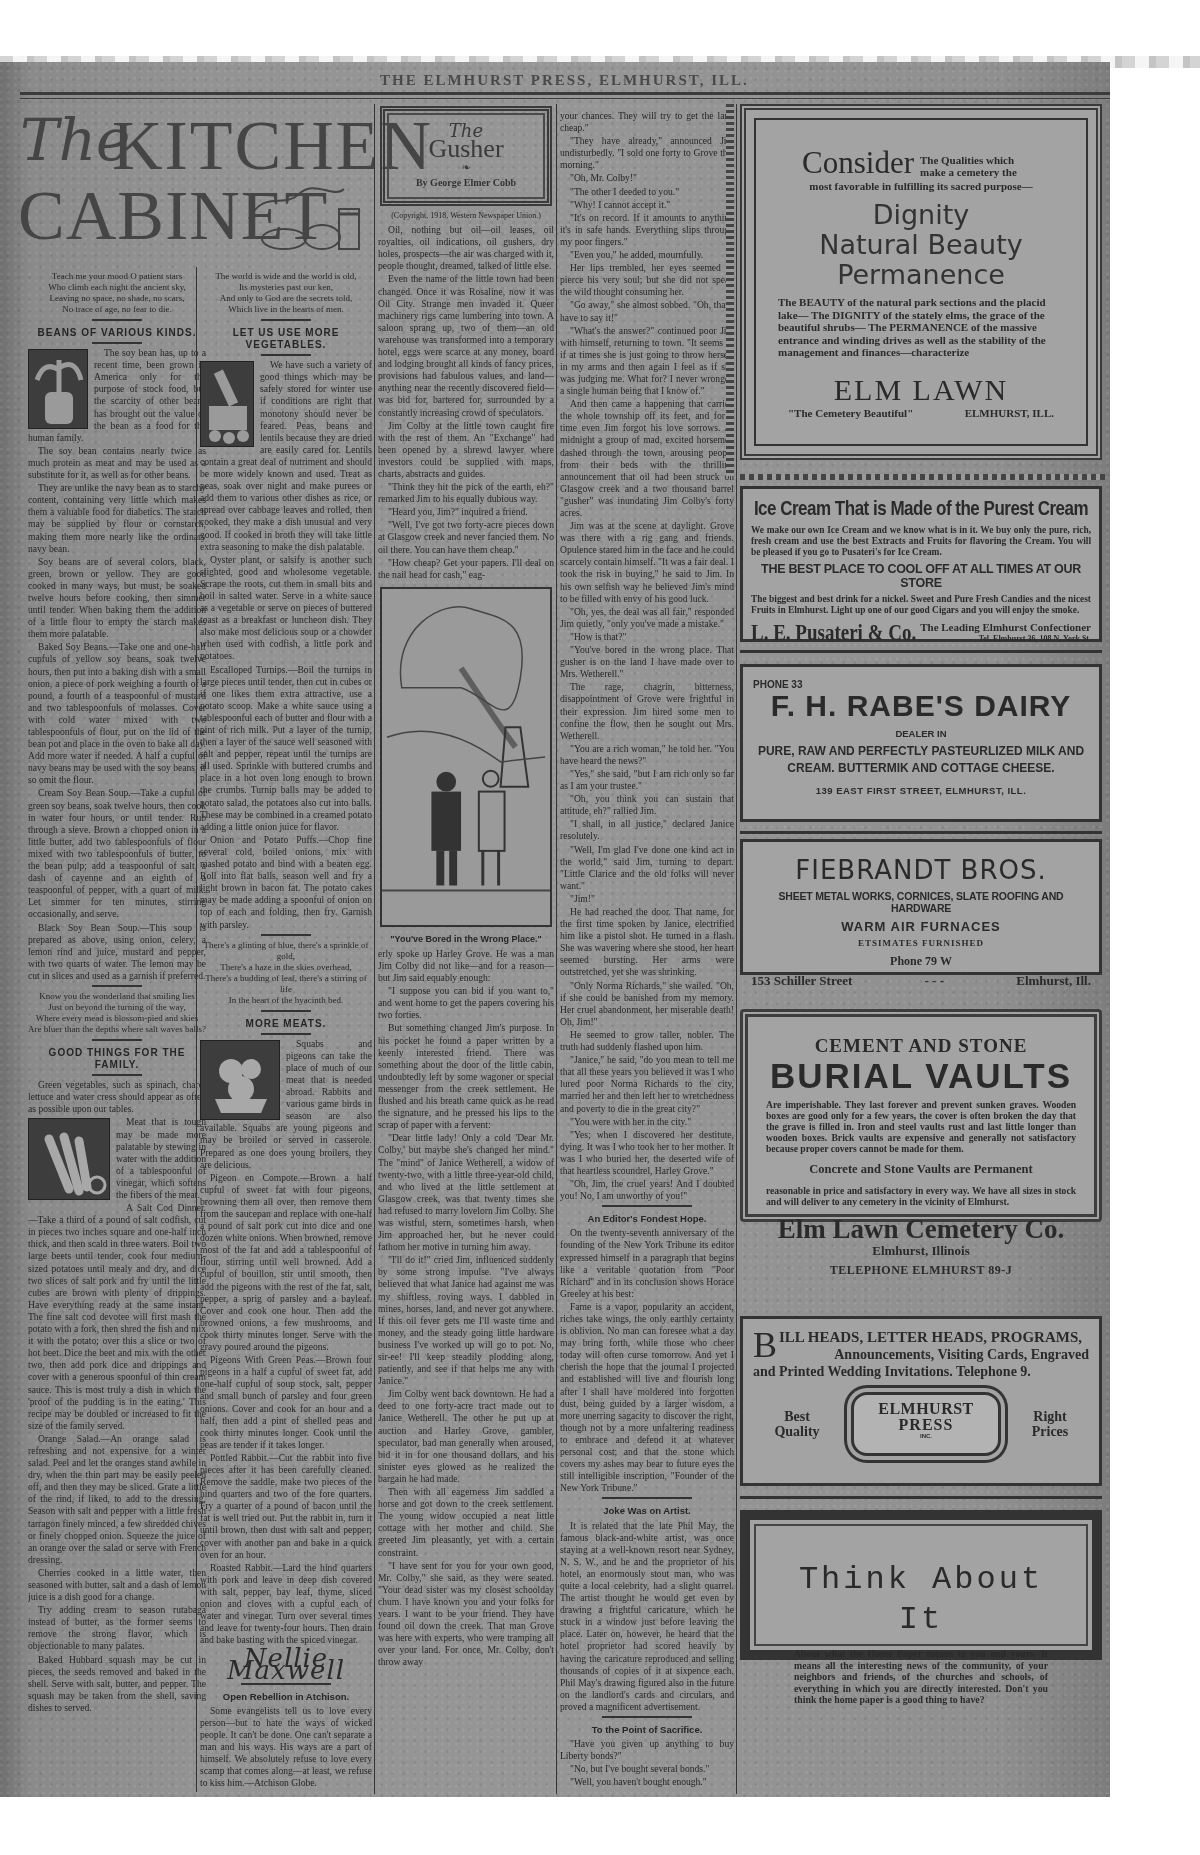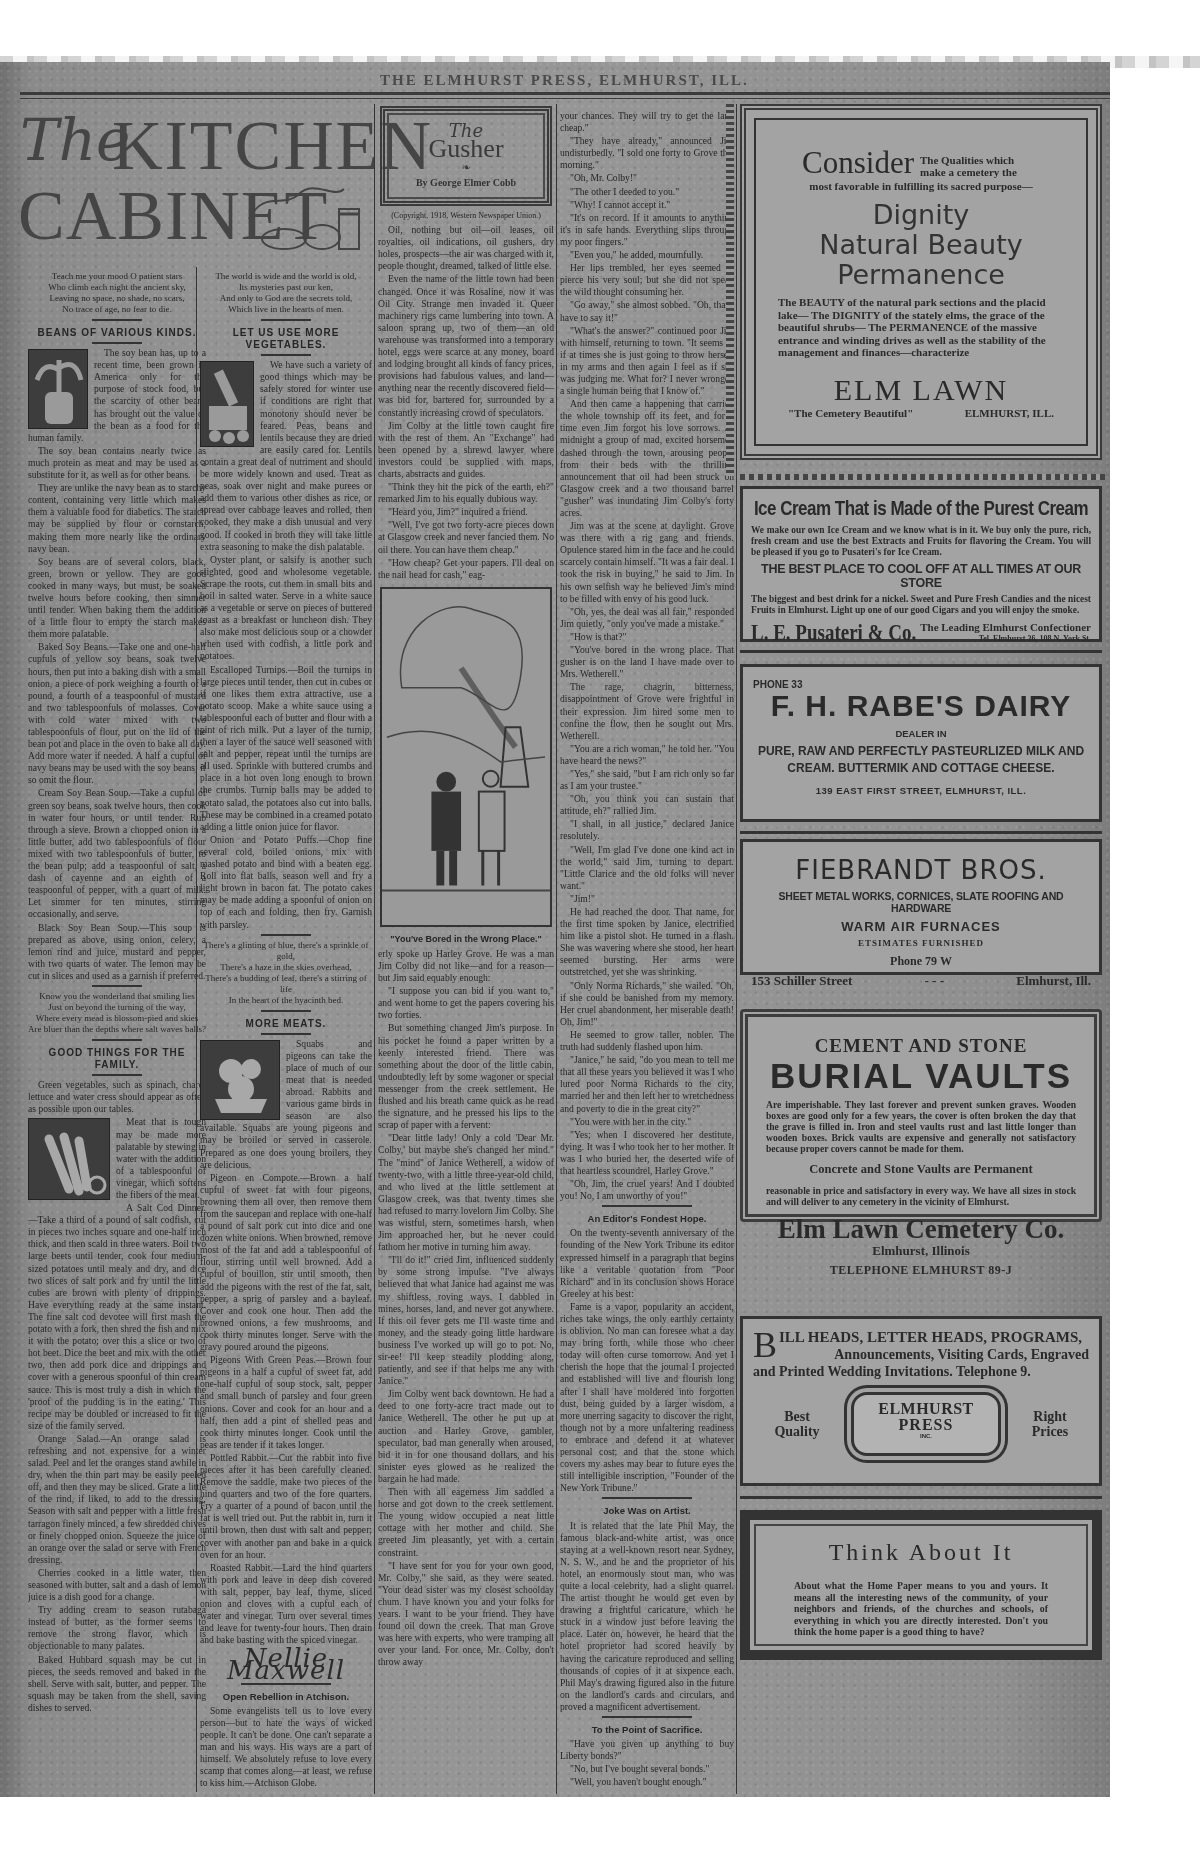--- a/index.html
+++ b/index.html
@@ -109,21 +109,21 @@
   .ad6-line3 { font-family: "Liberation Serif", serif; font-size: 14px; font-weight: bold; text-align: justify; clear: both; line-height: 17px; }
   .ad6-row { display: flex; align-items: center; justify-content: space-between; margin-top: 12px; padding: 0 14px; }
   .ad6-side { font-family: "Liberation Serif", serif; font-weight: bold; font-size: 14px; line-height: 15px; }
   .press-logo { width: 150px; height: 64px; border: 3px solid #333; border-radius: 16px; background: #b3b3b3; position: relative; padding-top: 6px; box-shadow: 0 0 0 4px #a3a3a3, 0 0 0 7px #333; }
   .press-1 { font-family: "Liberation Serif", serif; font-weight: bold; font-size: 16px; letter-spacing: .5px; line-height: 16px; }
   .press-2 { font-family: "Liberation Serif", serif; font-weight: bold; font-size: 16px; letter-spacing: 1px; line-height: 16px; }
   .press-3 { font-family: "Liberation Sans", sans-serif; font-size: 6px; font-weight: bold; }
 
   .ad7 { top: 1400px; height: 146px; border: 10px solid #333; padding: 4px; }
   .ad7 .inner { border: 2px solid #444; height: 100%; padding: 6px 20px; }
-  .ad7-title { font-family: Liberation Serif, serif; font-size: 24px; letter-spacing: 3px; line-height: 40px; margin-top: 0; }
+  .ad7-title { font-family: Liberation Mono, monospace; font-size: 32px; letter-spacing: 3px; line-height: 40px; margin-top: 28px; }
   .ad7-body { font-size: 9.8px; line-height: 11.5px; font-weight: bold; text-align: justify; margin: 8px 18px 0; }
 
   .ad-sep { position: absolute; left: 0; width: 362px; height: 3px; background: #333; }
   .vine { position: absolute; left: -14px; top: 0; width: 8px; height: 372px; background: repeating-linear-gradient(180deg, #444 0 3px, #9a9a9a 3px 6px); }
   .vine-h { position: absolute; left: 0; top: 370px; width: 365px; height: 6px; background: repeating-linear-gradient(90deg, #444 0 5px, #9a9a9a 5px 9px); }
 </style>
 </head>
 <body>
 
 <div class="torn-top"></div>

